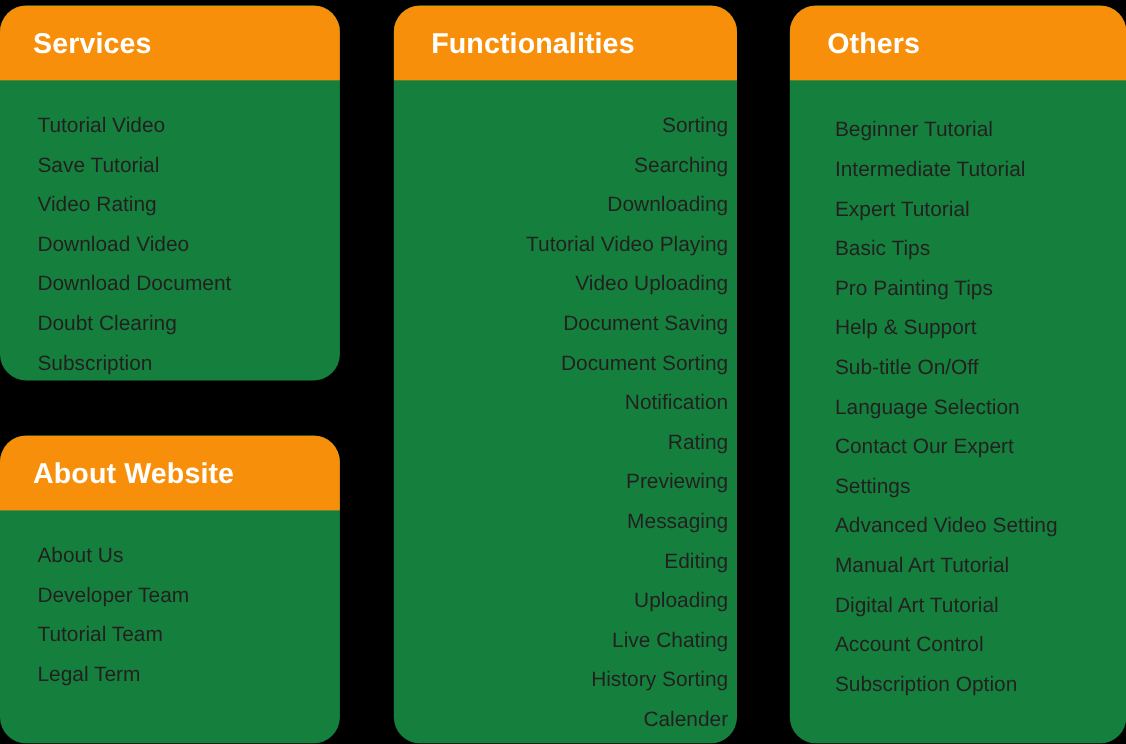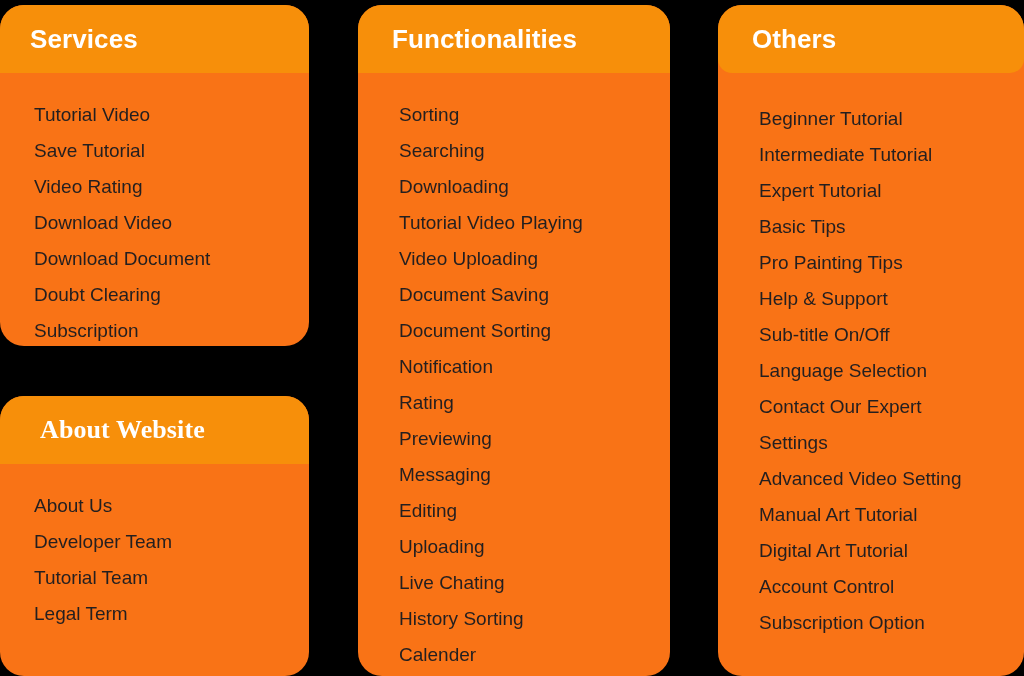--- a/index.html
+++ b/index.html
@@ -19,21 +19,21 @@
   .board {
     position: relative;
     width: 1024px;
     height: 676px;
     background: #000000;
   }
 
   
   .card {
     position: absolute;
-    background: #f97316;
+    background: #15803d;
     border-radius: 24px;
     overflow: hidden;
     box-sizing: border-box;
   }
 
   .card-header {
     background: #F78F0A;
     height: 68px;
     display: flex;
     align-items: center;
@@ -81,42 +81,42 @@
 
   
   #card-about-website {
     left: 0px;
     top: 396px;
     width: 309px;
     height: 280px;
     border-bottom-left-radius: 24px;
     border-bottom-right-radius: 24px;
   }
-  #card-about-website .card-header { padding-left: 40px; font-family: Liberation Serif, serif; }
+  #card-about-website .card-header { padding-left: 30px; }
   #card-about-website .card-body   { padding-left: 26px; }
 
   
   #card-functionalities {
     left: 358px;
     top: 5px;
     width: 312px;
     height: 671px;
   }
   #card-functionalities .card-header { padding-left: 34px; }
-  #card-functionalities .card-body   { padding-left: 390px; }
+  #card-functionalities .card-body   { padding-left: 390px; text-align: right; }
   #card-functionalities .card-body   { padding-left: 33px; }
 
   
   #card-others {
     left: 718px;
     top: 5px;
     width: 306px;
     height: 671px;
   }
-  #card-others .card-header { padding-left: 34px; border-radius: 14px; }
+  #card-others .card-header { padding-left: 34px; }
   #card-others .card-body   { padding-left: 33px; padding-top: 20px; }
 </style>
 </head>
 <body>
 
 <div class="board">
 
   <section class="card" id="card-services">
     <div class="card-header">
       <span class="card-title">Services</span>

